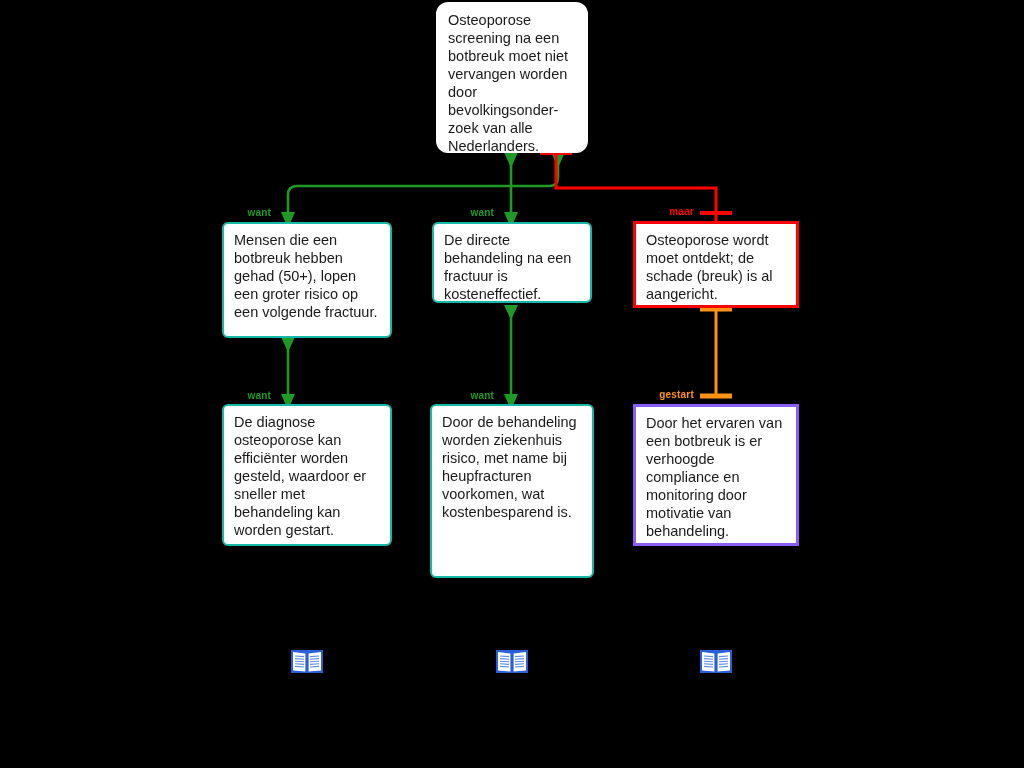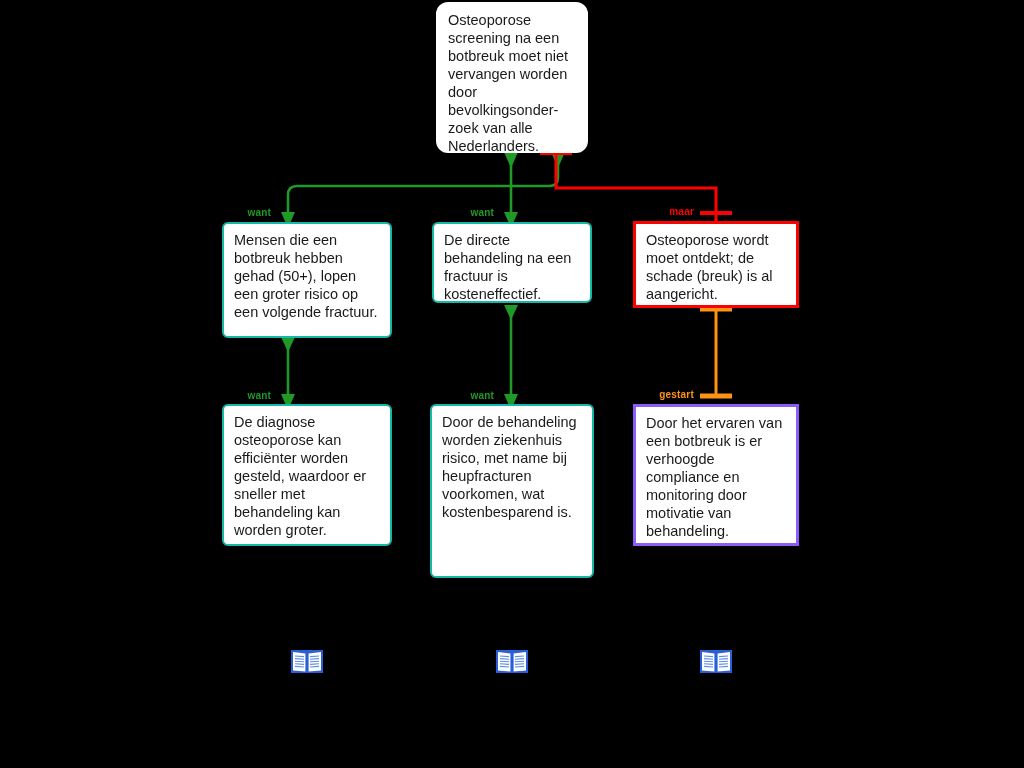--- a/index.html
+++ b/index.html
@@ -150,21 +150,21 @@
   <div class="conn-label orange" style="left:694px; top:389px; transform:translateX(-100%);">gestart</div>
 
   <div class="node root" style="left:424px; top:2px; width:152px; height:151px;margin-left:12px;">Osteoporose screening na een botbreuk moet niet vervangen worden door bevolkingsonder-zoek van alle Nederlanders.</div>
 
   <div class="node green" style="left:222px; top:222px; width:170px; height:116px;">Mensen die een botbreuk hebben gehad (50+), lopen een groter risico op een volgende fractuur.</div>
 
   <div class="node green" style="left:432px; top:222px; width:160px; height:81px;">De directe behandeling na een fractuur is kosteneffectief.</div>
 
   <div class="node red" style="left:633px; top:221px; width:166px; height:87px;">Osteoporose wordt moet ontdekt; de schade (breuk) is al aangericht.</div>
 
-  <div class="node green" style="left:222px; top:404px; width:170px; height:142px;">De diagnose osteoporose kan efficiënter worden gesteld, waardoor er sneller met behandeling kan worden groter.</div>
+  <div class="node green" style="left:222px; top:404px; width:170px; height:142px;">De diagnose osteoporose kan efficiënter worden gesteld, waardoor er sneller met behandeling kan worden gestart.</div>
 
   <div class="node green" style="left:430px; top:404px; width:164px; height:174px;">Door de behandeling worden ziekenhuis risico, met name bij heupfracturen voorkomen, wat kostenbesparend is.</div>
 
   <div class="node orange" style="left:633px; top:404px; width:166px; height:142px;">Door het ervaren van een botbreuk is er verhoogde compliance en monitoring door motivatie van behandeling.</div>
 
   <svg class="book-icon" style="left:289px; top:646px;" viewBox="0 0 36 30">
     <rect x="2" y="4" width="32" height="23" fill="#2a5fd8"></rect>
     <path d="M4,6 L16.5,7.5 L16.5,25.5 L4,24.5 Z" fill="#ffffff"></path>
     <path d="M32,6 L19.5,7.5 L19.5,25.5 L32,24.5 Z" fill="#ffffff"></path>
     <rect x="16.8" y="5.5" width="2.4" height="20" fill="#2a5fd8"></rect>

